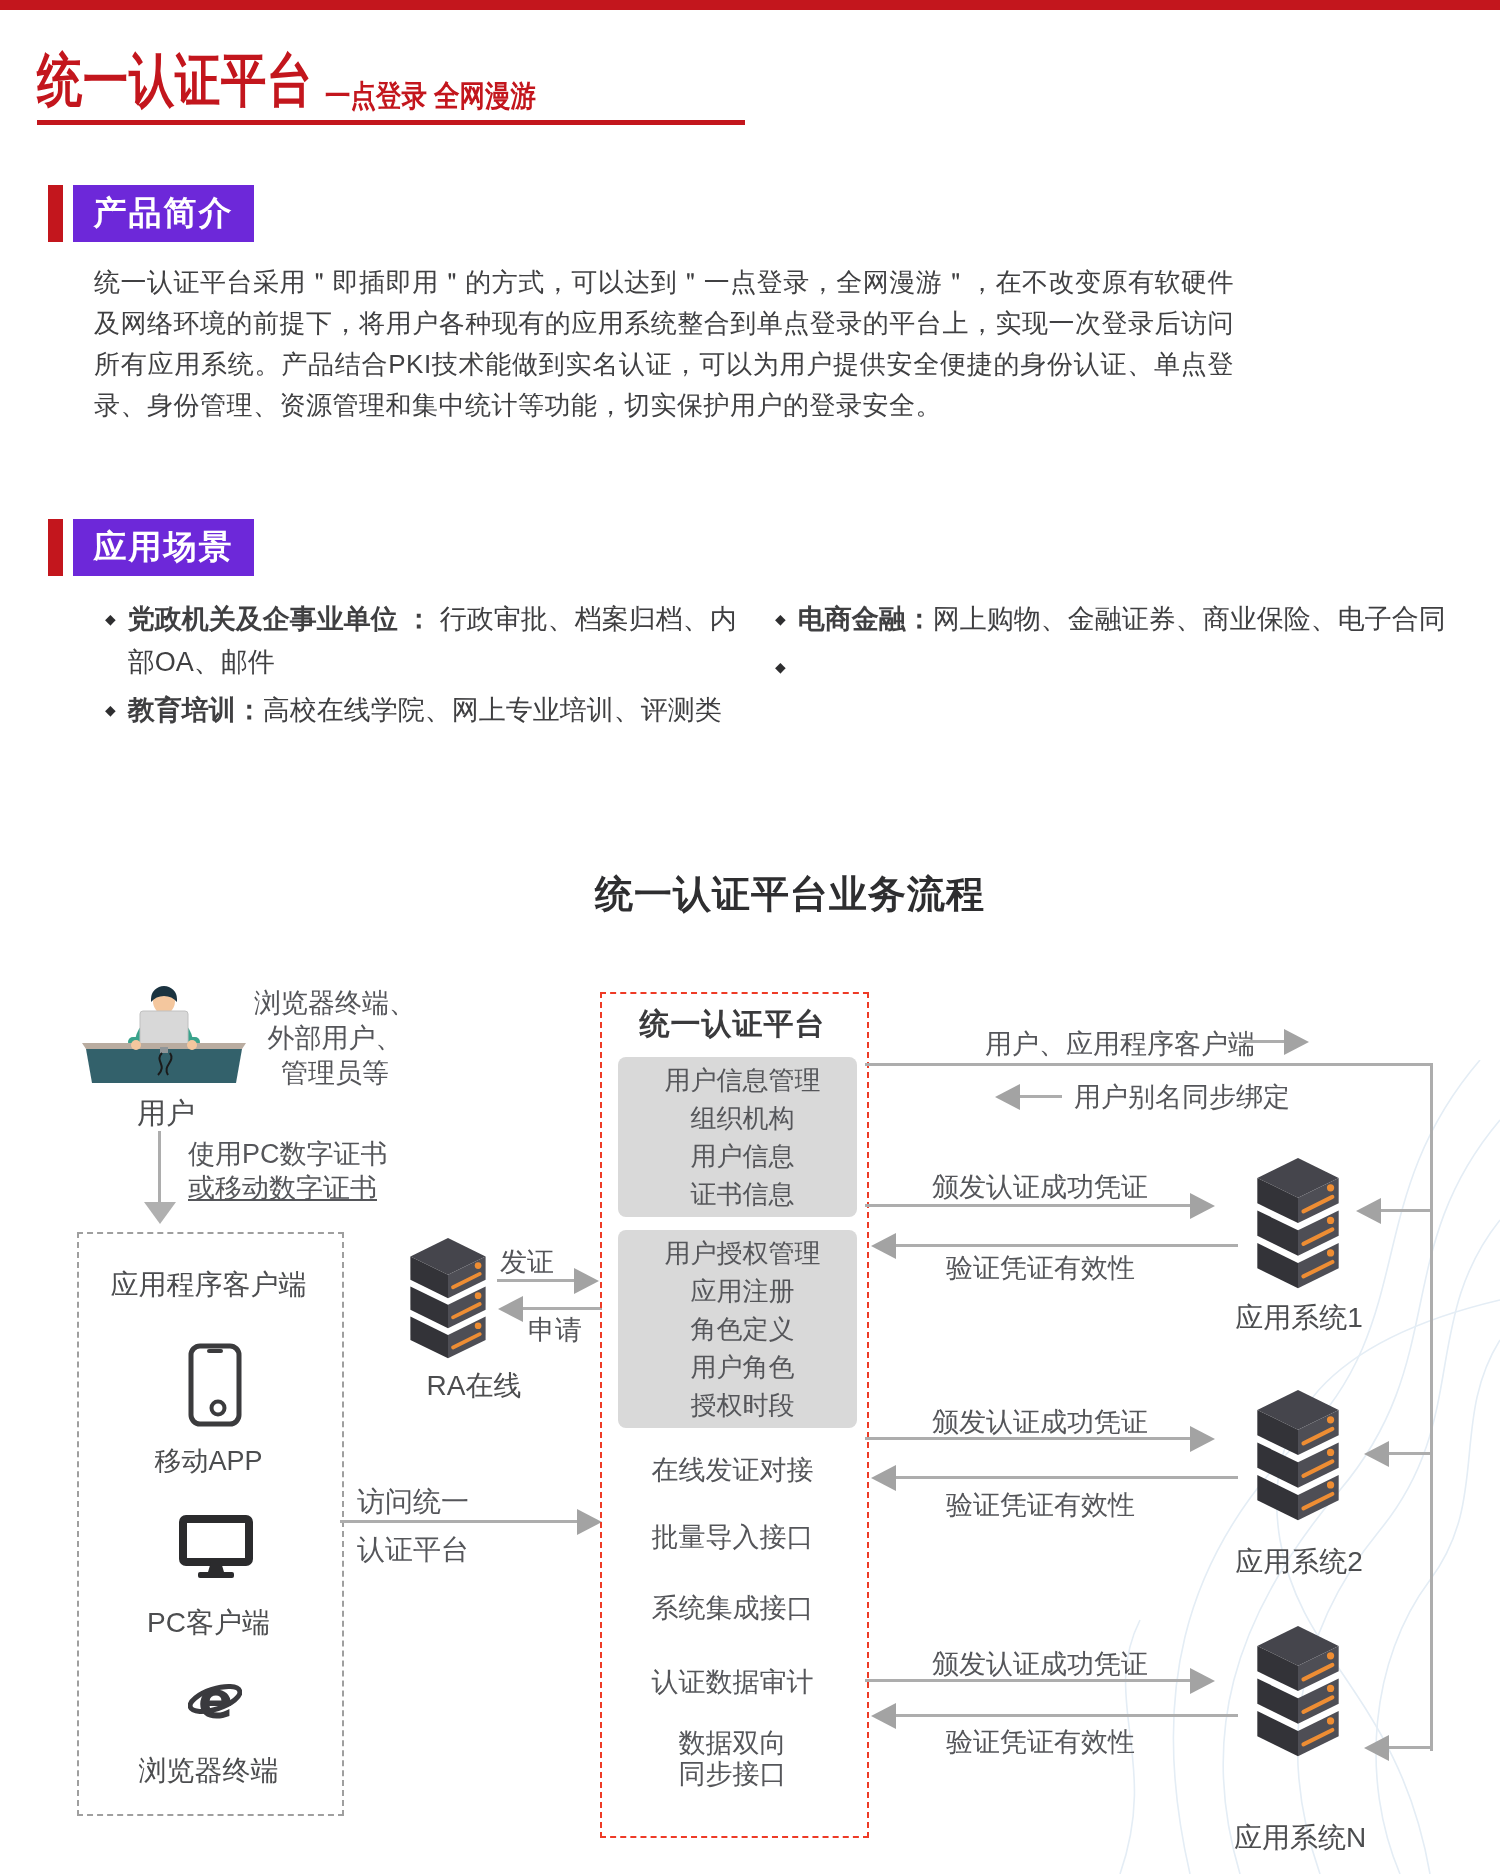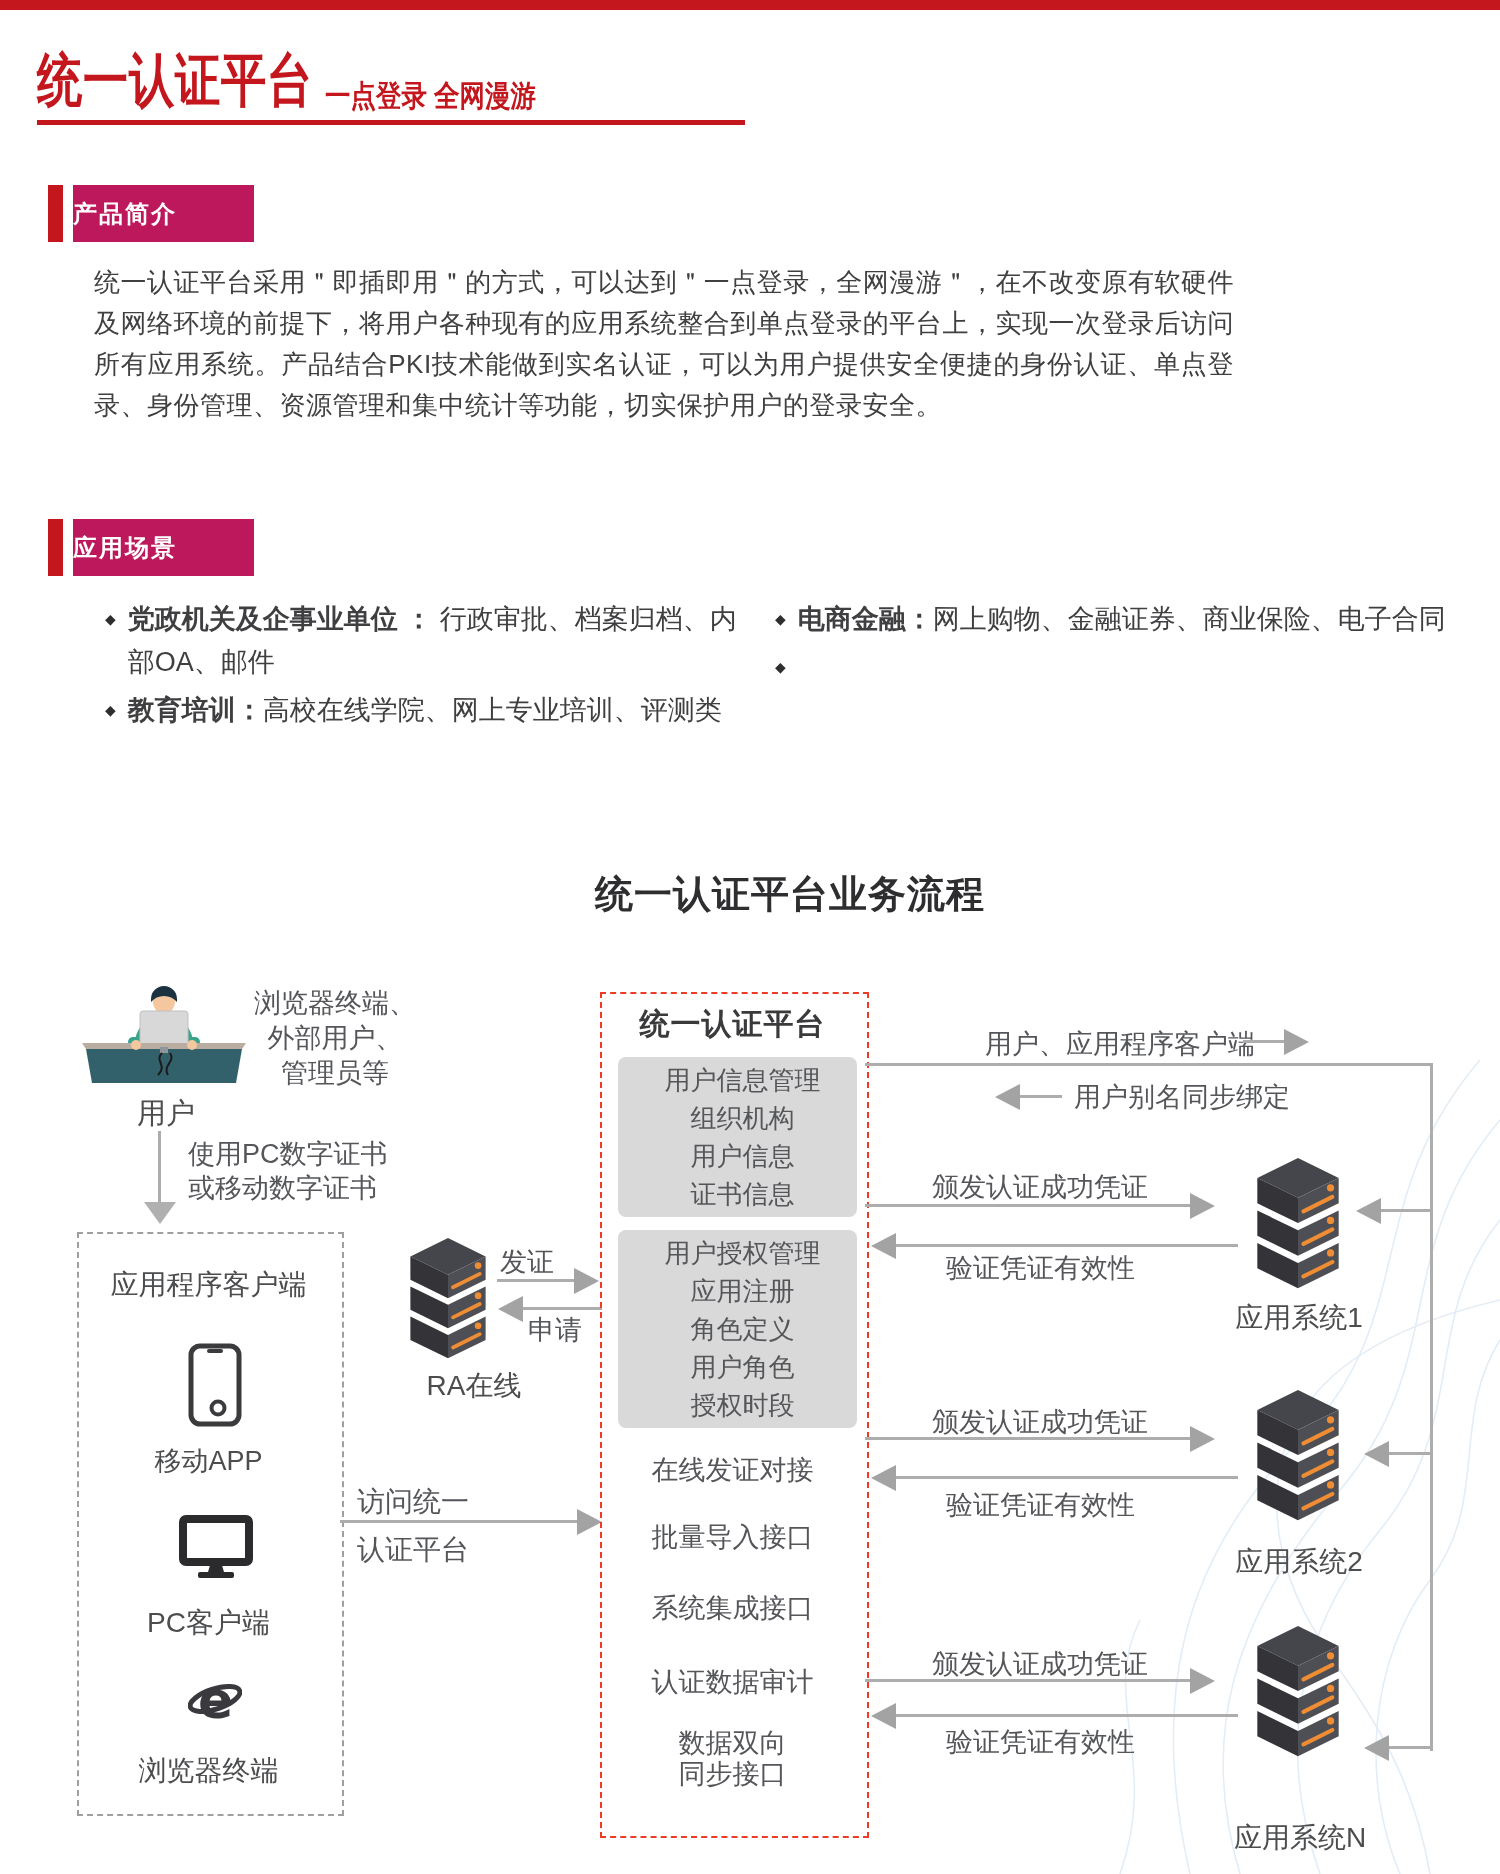--- a/index.html
+++ b/index.html
@@ -8,22 +8,22 @@
   .abs{position:absolute;}
   
   .topbar{position:absolute;left:0;top:0;width:1500px;height:10px;background:#c3161d;}
   .main-title{position:absolute;left:37px;top:42px;font-size:58px;font-weight:bold;color:#c3161d;
               white-space:nowrap;transform:scaleX(.78);transform-origin:left top;letter-spacing:1px;}
   .sub-title{position:absolute;left:325px;top:76px;font-size:30px;font-weight:bold;color:#c3161d;
              white-space:nowrap;transform:scaleX(.85);transform-origin:left top;}
   .title-line{position:absolute;left:37px;top:120px;width:708px;height:5px;background:#c3161d;}
   
   .sec-accent{position:absolute;width:15px;height:57px;background:#c3161d;}
-  .sec-box{position:absolute;width:181px;height:57px;background:#be185d;color:#fff;
-           display:flex;align-items:center;justify-content:flex-start;font-size:24px;font-weight:bold;letter-spacing:2px;}
+  .sec-box{position:absolute;width:181px;height:57px;background:#6d28d9;color:#fff;
+           display:flex;align-items:center;justify-content:center;font-size:33px;font-weight:bold;letter-spacing:2px;}
   .intro-body{position:absolute;left:90px;top:258px;width:1140px;font-size:26px;line-height:41px;
               color:#404042;text-align:justify;letter-spacing:.5px;margin:4px;}
   
   .bul-col{position:absolute;font-size:27px;color:#3f3f41;}
   .bul-item{display:flex;line-height:43px;margin-bottom:5px;}
   .diamond{font-size:14px;line-height:43px;margin-right:12px;color:#2e2e30;flex:0 0 auto;}
   .bul-item b{font-weight:bold;}
   
   .dg-title{position:absolute;left:590px;top:869px;width:400px;text-align:center;
             font-size:38px;font-weight:bold;color:#2e2e30;letter-spacing:1px;}
@@ -146,21 +146,21 @@
   <div class="dtext" style="left:235px;top:986px;width:200px;text-align:center;line-height:35px;white-space:normal;">
     <div>浏览器终端、</div>
     <div>外部用户、</div>
     <div>管理员等</div>
   </div>
   <div class="dtext" style="left:137px;top:1094px;font-size:29px;color:#4c4d4f;">用户</div>
 
   <div class="vl" style="left:158px;top:1131px;height:73px;"></div>
   <div class="tri tri-d" style="left:144px;top:1202px;"></div>
   <div class="dtext" style="left:188px;top:1136px;">使用PC数字证书</div>
-  <div class="dtext" style="left:188px;top:1170px;">或移动数字证书</div>
+  <div class="dtext" style="left:188px;top:1170px;text-decoration:underline;">或移动数字证书</div>
 
   <div class="client-box"></div>
   <div class="icon-label" style="top:1266px;font-size:28px;">应用程序客户端</div>
 
   <svg class="abs" style="left:187px;top:1342px;" width="56" height="86" viewBox="0 0 56 86">
     <rect x="4" y="4" width="48" height="78" rx="9" fill="none" stroke="#3b3b3d" stroke-width="5"></rect>
     <rect x="20" y="7" width="16" height="4" rx="2" fill="#3b3b3d"></rect>
     <circle cx="31" cy="66" r="6.5" fill="none" stroke="#3b3b3d" stroke-width="4"></circle>
   </svg>
   <div class="icon-label" style="top:1443px;">移动APP</div>

